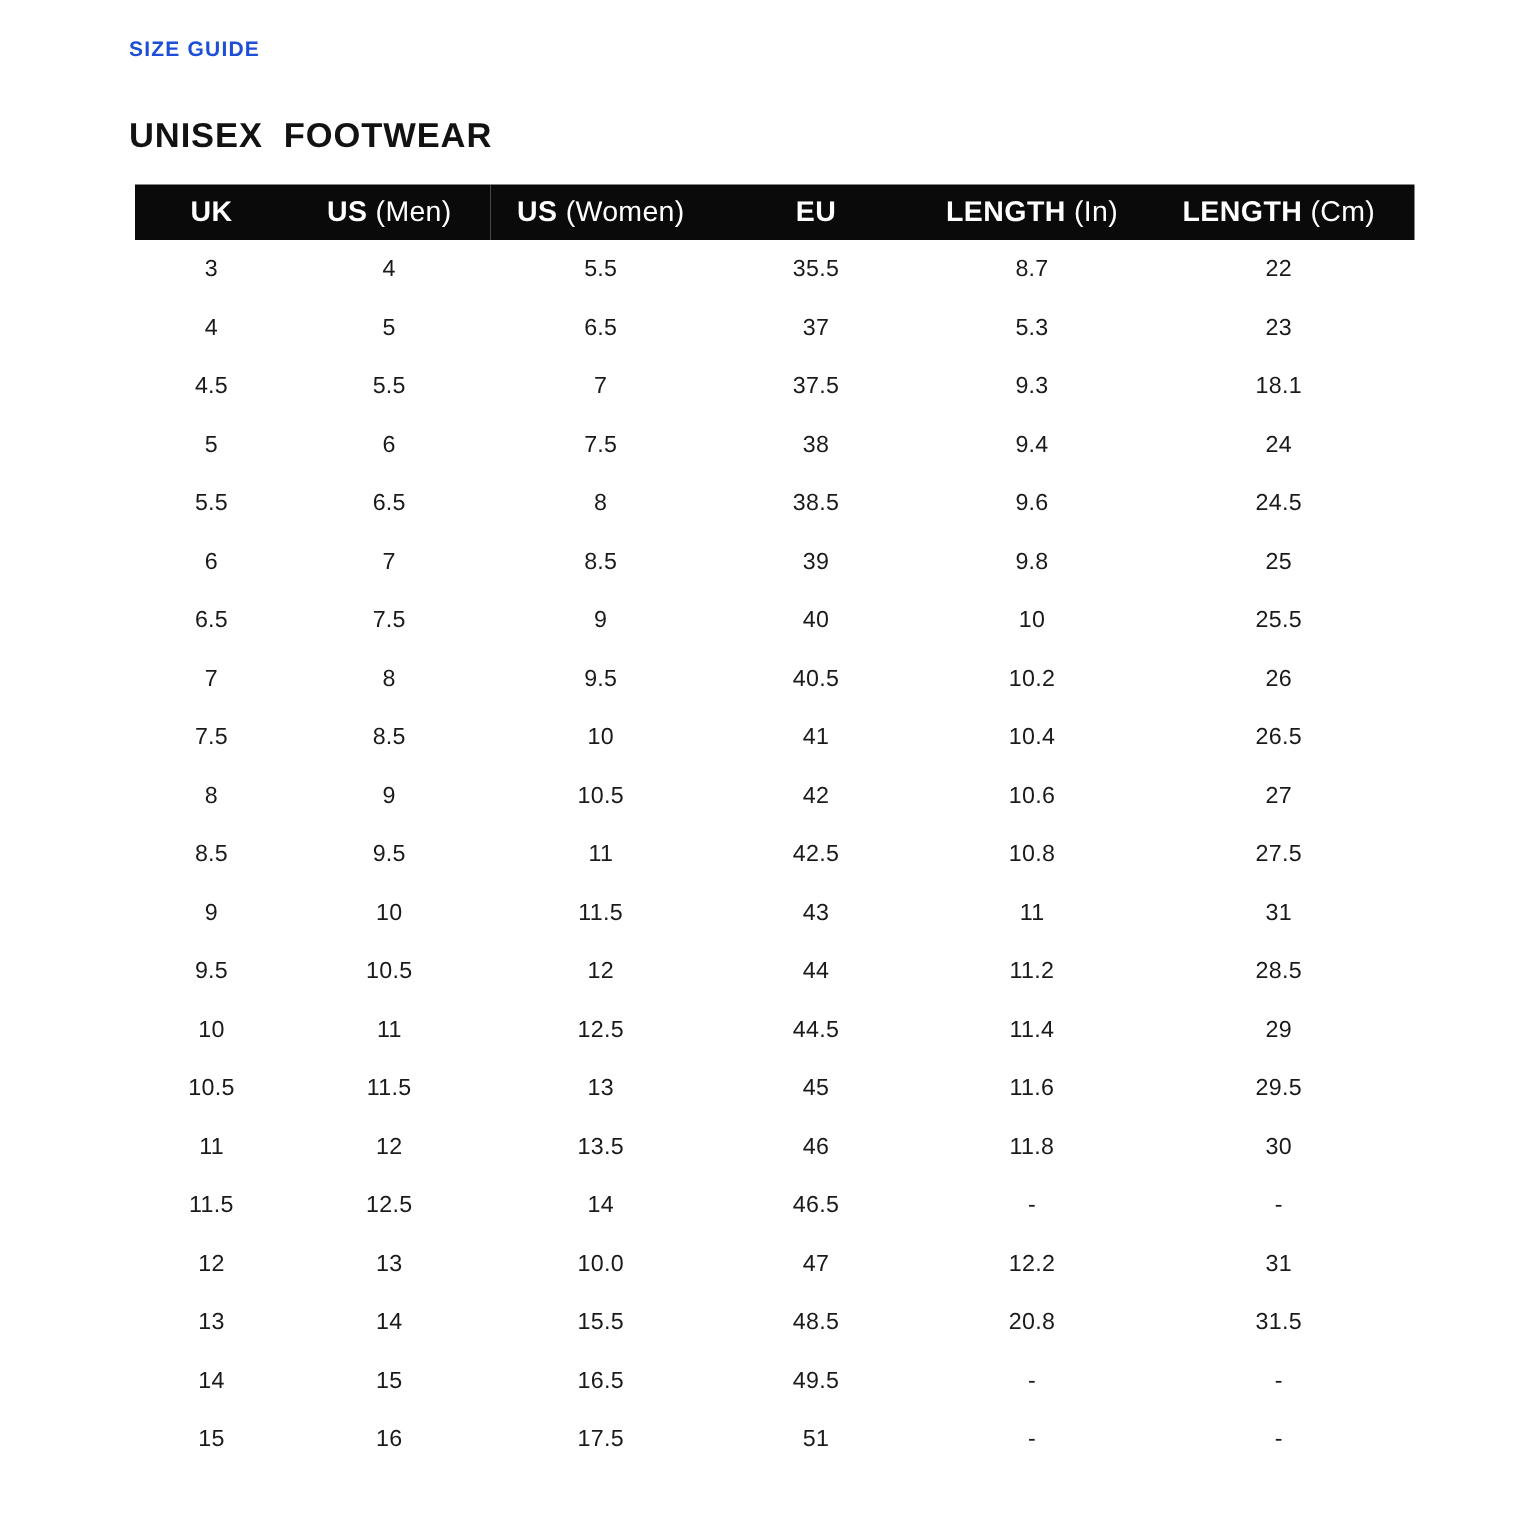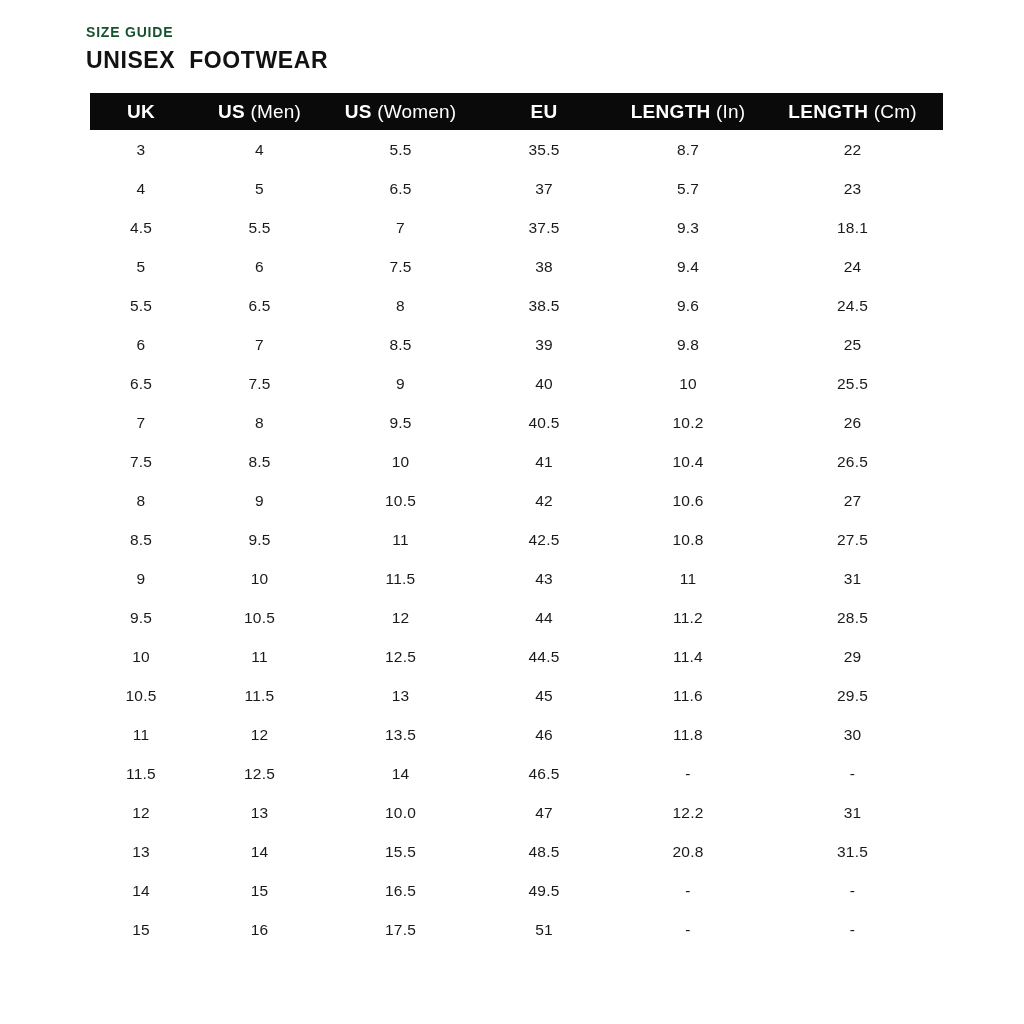--- a/index.html
+++ b/index.html
@@ -17,24 +17,24 @@
     width: 1024px;
     height: 1024px;
     padding: 25px 81px 0 86px;
     background: #ffffff;
   }
   .eyebrow {
     font-size: 14px;
     font-weight: 700;
     letter-spacing: 0.8px;
     line-height: 14px;
-    color: #14532d;
+    color: #1d4ed8;
   }
   .title {
-    margin: 10px 0 0 0;
+    margin: 40px 0 0 0;
     font-size: 23px;
     font-weight: 800;
     letter-spacing: 0.6px;
     line-height: 23px;
     white-space: pre; 
     color: #121212;
   }
   table.size-table {
     border-collapse: collapse;
     table-layout: fixed;
@@ -102,21 +102,21 @@
           <td>5.5</td>
           <td>35.5</td>
           <td>8.7</td>
           <td>22</td>
         </tr>
         <tr>
           <td>4</td>
           <td>5</td>
           <td>6.5</td>
           <td>37</td>
-          <td>5.7</td>
+          <td>5.3</td>
           <td>23</td>
         </tr>
         <tr>
           <td>4.5</td>
           <td>5.5</td>
           <td>7</td>
           <td>37.5</td>
           <td>9.3</td>
           <td>18.1</td>
         </tr>

